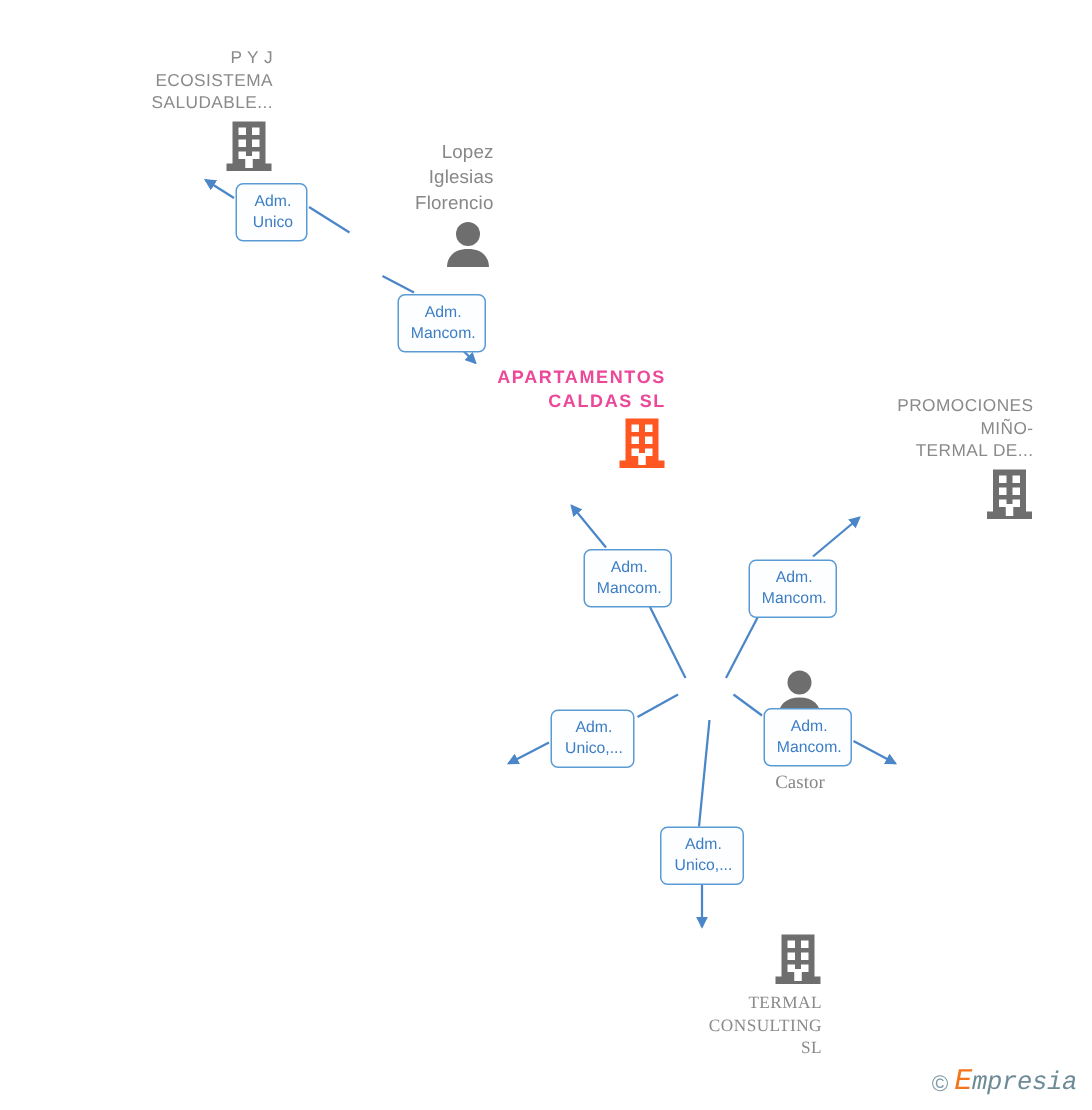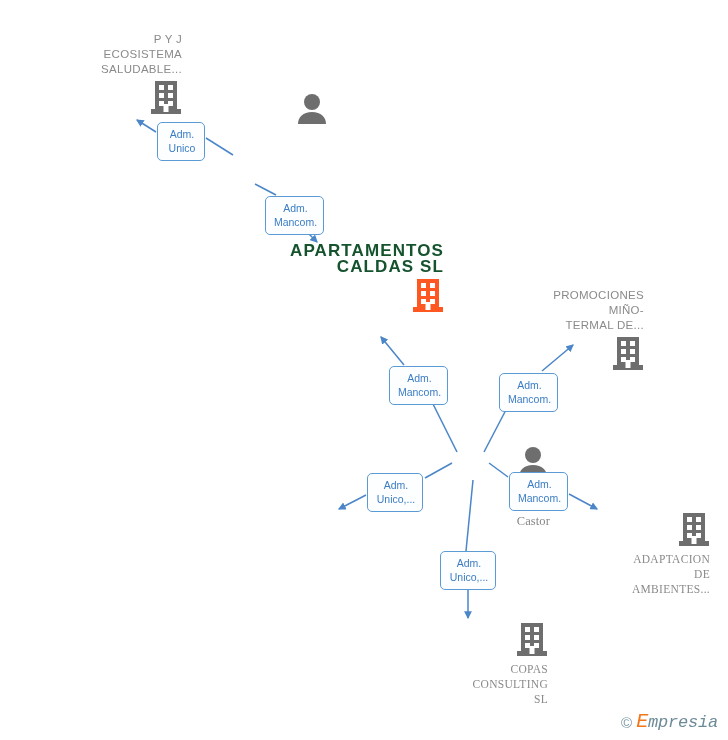--- a/index.html
+++ b/index.html
@@ -55,22 +55,22 @@
     line-height: 17px;
     color: #878787;
     letter-spacing: 0.1px;
   }
   
   .node.label-top .node-label { margin-bottom: 3px; }
   .node.label-bottom .node-label { margin-top: 2px; font-family: Liberation Serif, serif; }
 
   .node.focus .node-label {
     font-weight: bold;
-    color: #14532d;
-    font-size: 17px;
+    color: #ec4899;
+    font-size: 12px;
     letter-spacing: 1.1px;
     line-height: 16px;
   }
 
   
   .chip {
     position: absolute;
     box-sizing: border-box;
     background: #fdfeff;
     border: 1.4px solid #5b9bd5;
@@ -165,20 +165,23 @@
           <rect x="18" y="13" width="5" height="5"></rect>
           <rect x="9" y="21" width="5" height="5"></rect>
           <rect x="18" y="21" width="5" height="5"></rect>
           <rect x="13.5" y="24" width="5" height="8"></rect>
         </g>
       </svg>
     </span>
   </div>
 
   <div class="node person label-top" style="left:249px; top:93px;">
+    <span class="node-label">Lopez
+Iglesias
+Florencio</span>
     <span class="icon-wrap">
       <svg width="34" height="31" viewBox="0 0 34 31">
         <g fill="#6e6e6e">
           <circle cx="17" cy="9" r="8"></circle>
           <path d="M17 19 C 8 19 3 24 3 31 L 31 31 C 31 24 26 19 17 19 Z"></path>
         </g>
       </svg>
     </span>
   </div>
 
@@ -197,21 +200,21 @@
           <rect x="9" y="13" width="5" height="5"></rect>
           <rect x="18" y="13" width="5" height="5"></rect>
           <rect x="9" y="21" width="5" height="5"></rect>
           <rect x="18" y="21" width="5" height="5"></rect>
           <rect x="13.5" y="24" width="5" height="8"></rect>
         </g>
       </svg>
     </span>
   </div>
 
-  <div class="node company label-top" style="left:564px; top:264px;margin-top:24px;">
+  <div class="node company label-top" style="left:609px; top:264px;">
     <span class="node-label">PROMOCIONES
 MIÑO-
 TERMAL DE...</span>
     <span class="icon-wrap">
       <svg width="32" height="38" viewBox="0 0 32 38">
         <g fill="#6e6e6e">
           <rect x="5" y="1" width="22" height="31"></rect>
           <rect x="1" y="29" width="30" height="5"></rect>
         </g>
         <g fill="#ffffff">
@@ -235,62 +238,40 @@
           <path d="M17 19 C 8 19 3 24 3 31 L 31 31 C 31 24 26 19 17 19 Z"></path>
         </g>
       </svg>
     </span>
     <span class="node-label">Novoa
 Souto
 Castor</span>
   </div>
 
 
-  <div class="node company label-bottom" style="left:630px; top:512px;">
+
+  <div class="node company label-bottom" style="left:468px; top:622px;">
     <span class="icon-wrap">
       <svg width="32" height="38" viewBox="0 0 32 38">
         <g fill="#6e6e6e">
           <rect x="5" y="1" width="22" height="31"></rect>
           <rect x="1" y="29" width="30" height="5"></rect>
         </g>
         <g fill="#ffffff">
           <rect x="9" y="5" width="5" height="5"></rect>
           <rect x="18" y="5" width="5" height="5"></rect>
           <rect x="9" y="13" width="5" height="5"></rect>
           <rect x="18" y="13" width="5" height="5"></rect>
           <rect x="9" y="21" width="5" height="5"></rect>
           <rect x="18" y="21" width="5" height="5"></rect>
           <rect x="13.5" y="24" width="5" height="8"></rect>
         </g>
       </svg>
     </span>
-    <span class="node-label">ADAPTACION
-DE
-AMBIENTES...</span>
-  </div>
-
-  <div class="node company label-bottom" style="left:468px; top:622px;">
-    <span class="icon-wrap">
-      <svg width="32" height="38" viewBox="0 0 32 38">
-        <g fill="#6e6e6e">
-          <rect x="5" y="1" width="22" height="31"></rect>
-          <rect x="1" y="29" width="30" height="5"></rect>
-        </g>
-        <g fill="#ffffff">
-          <rect x="9" y="5" width="5" height="5"></rect>
-          <rect x="18" y="5" width="5" height="5"></rect>
-          <rect x="9" y="13" width="5" height="5"></rect>
-          <rect x="18" y="13" width="5" height="5"></rect>
-          <rect x="9" y="21" width="5" height="5"></rect>
-          <rect x="18" y="21" width="5" height="5"></rect>
-          <rect x="13.5" y="24" width="5" height="8"></rect>
-        </g>
-      </svg>
-    </span>
-    <span class="node-label">COPAS
+    <span class="node-label">TERMAL
 CONSULTING
 SL</span>
   </div>
 
   <div class="chip" style="left:157px; top:122px; width:48px;">Adm.
 Unico</div>
 
   <div class="chip" style="left:265px; top:196px; width:59px;">Adm.
 Mancom.</div>
 

